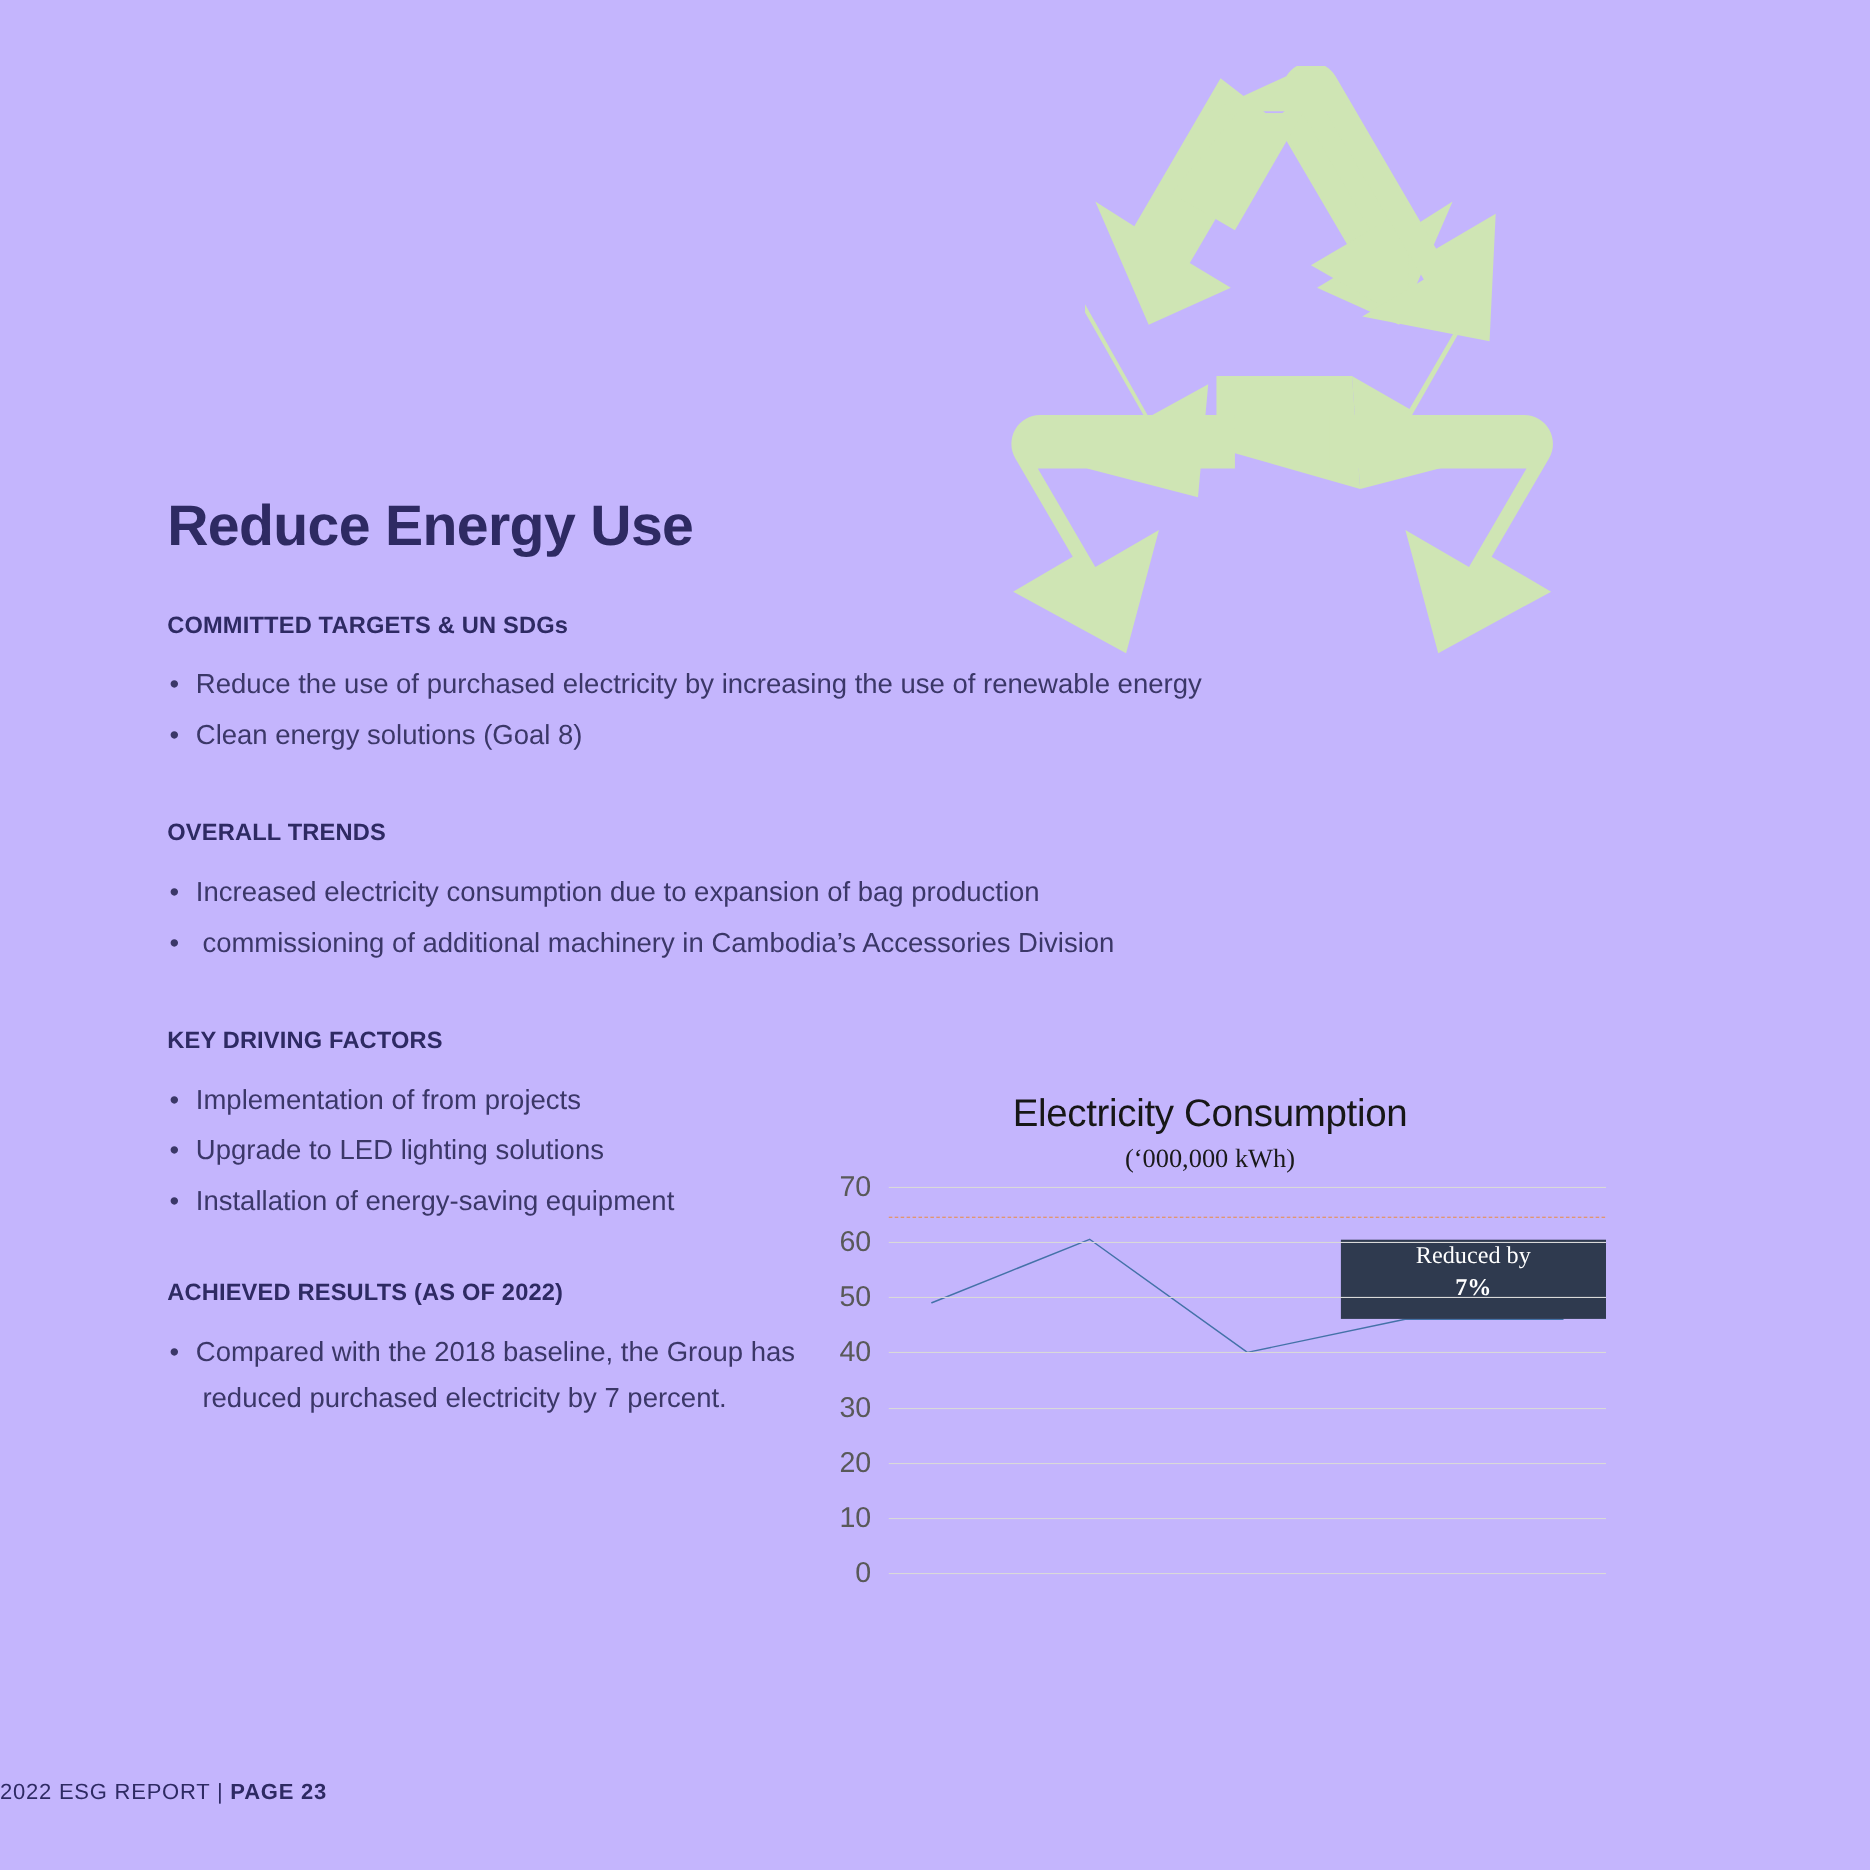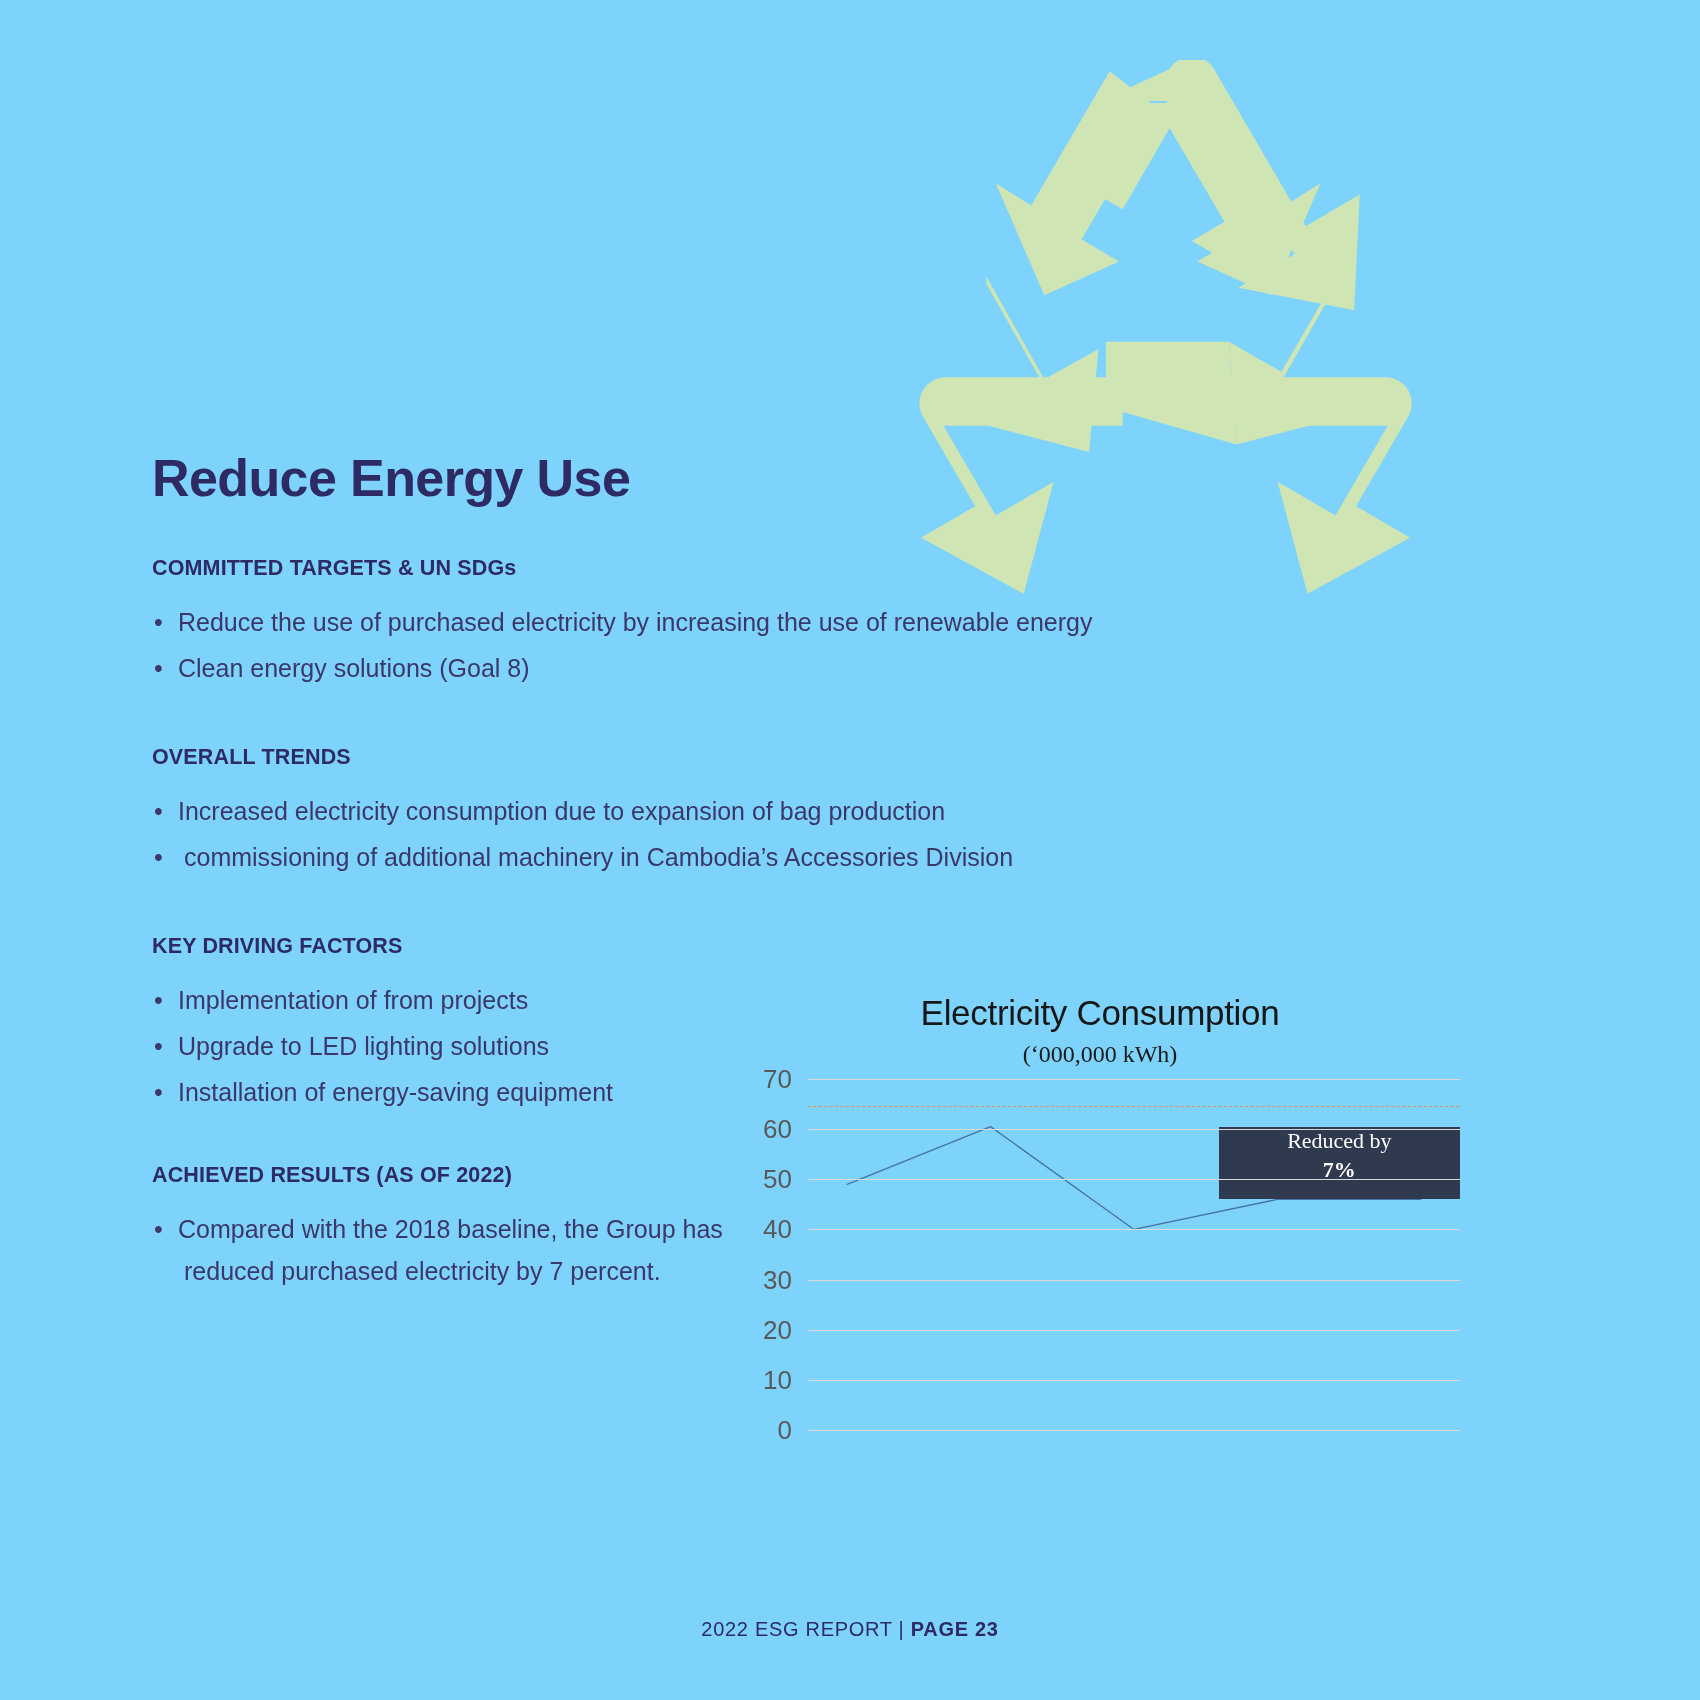--- a/index.html
+++ b/index.html
@@ -12,21 +12,21 @@
     height: 1700px;
     position: relative;
     overflow: hidden;
     font-family: "Liberation Sans", sans-serif;
     -webkit-font-smoothing: antialiased;
   }
 
   #page {
     position: absolute;
     inset: 0;
-    background: #7dd3fc;
+    background: #c4b5fd;
   }
 
   
   #recycle-logo {
     position: absolute;
     left: 880px;
     top: 60px;
     width: 560px;
     height: 560px;
   }
@@ -151,21 +151,21 @@
     padding: 0 0 14px 0;
   }
   #callout .big { display: block; font-weight: 700; }
 
   
   #footer {
     position: absolute;
     left: 0;
     right: 0;
     top: 1618px;
-    text-align: center;
+    text-align: left;
     font-size: 20px;
     letter-spacing: 0.7px;
     color: #2e2a63;
   }
   #footer .bold { font-weight: 700; }
 </style>
 </head>
 <body>
 
 <div id="page">

